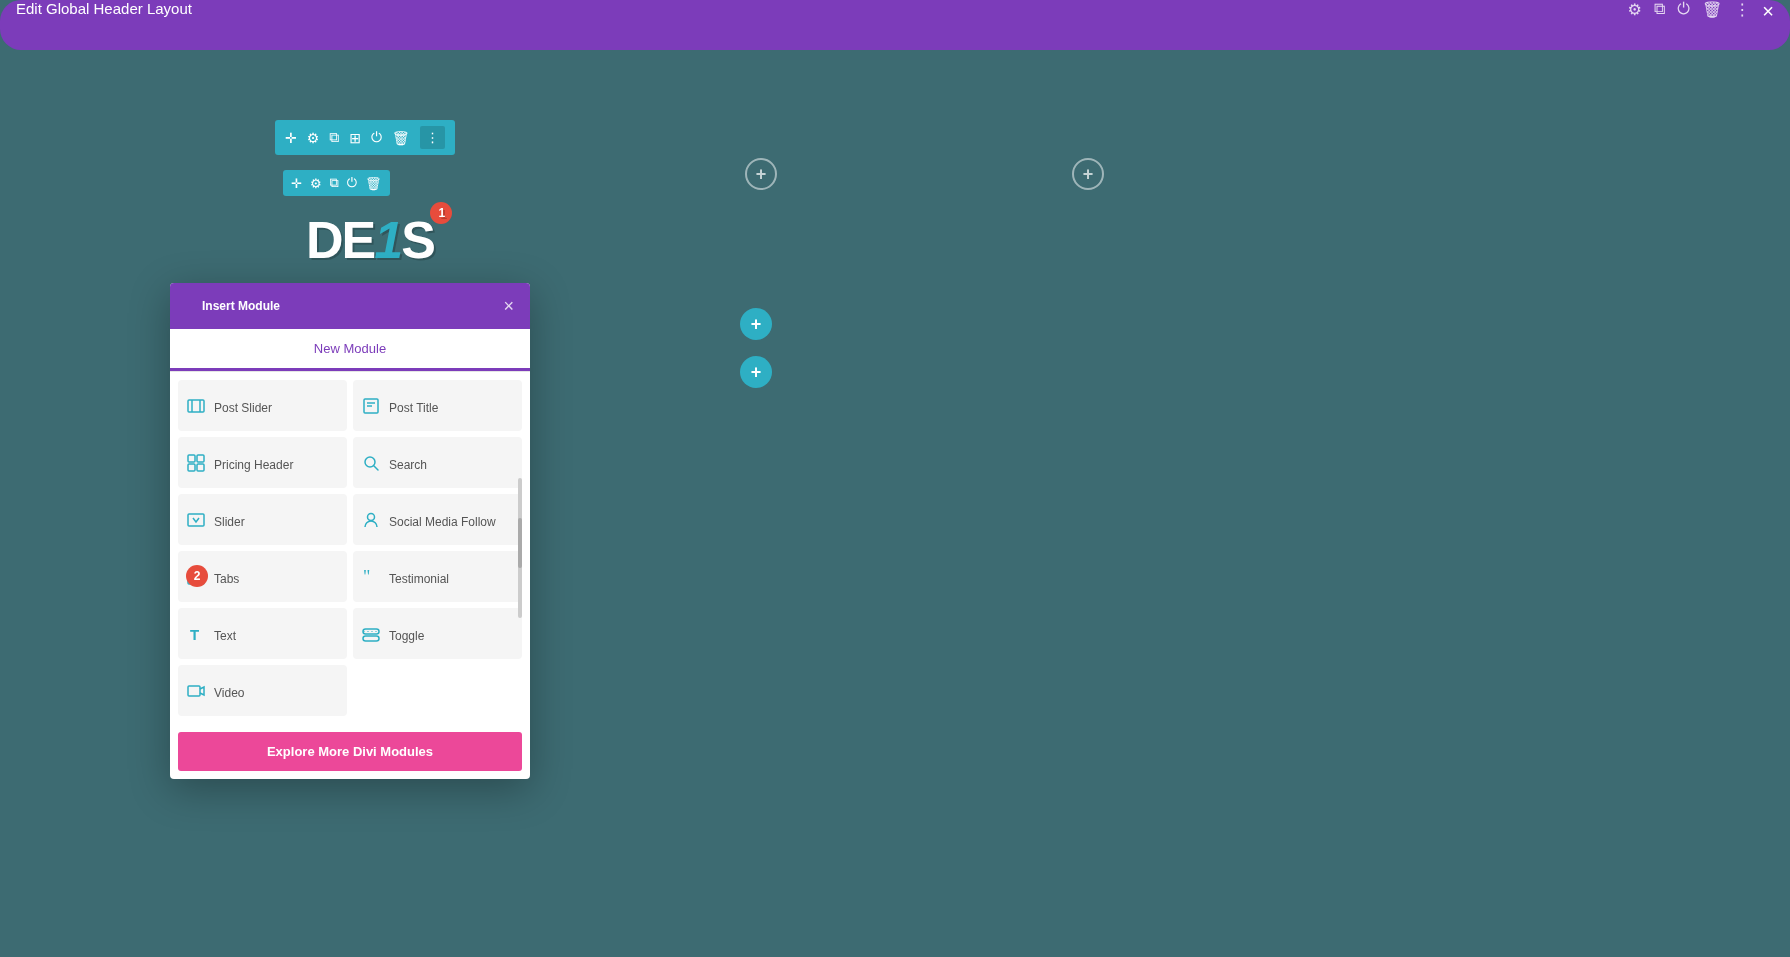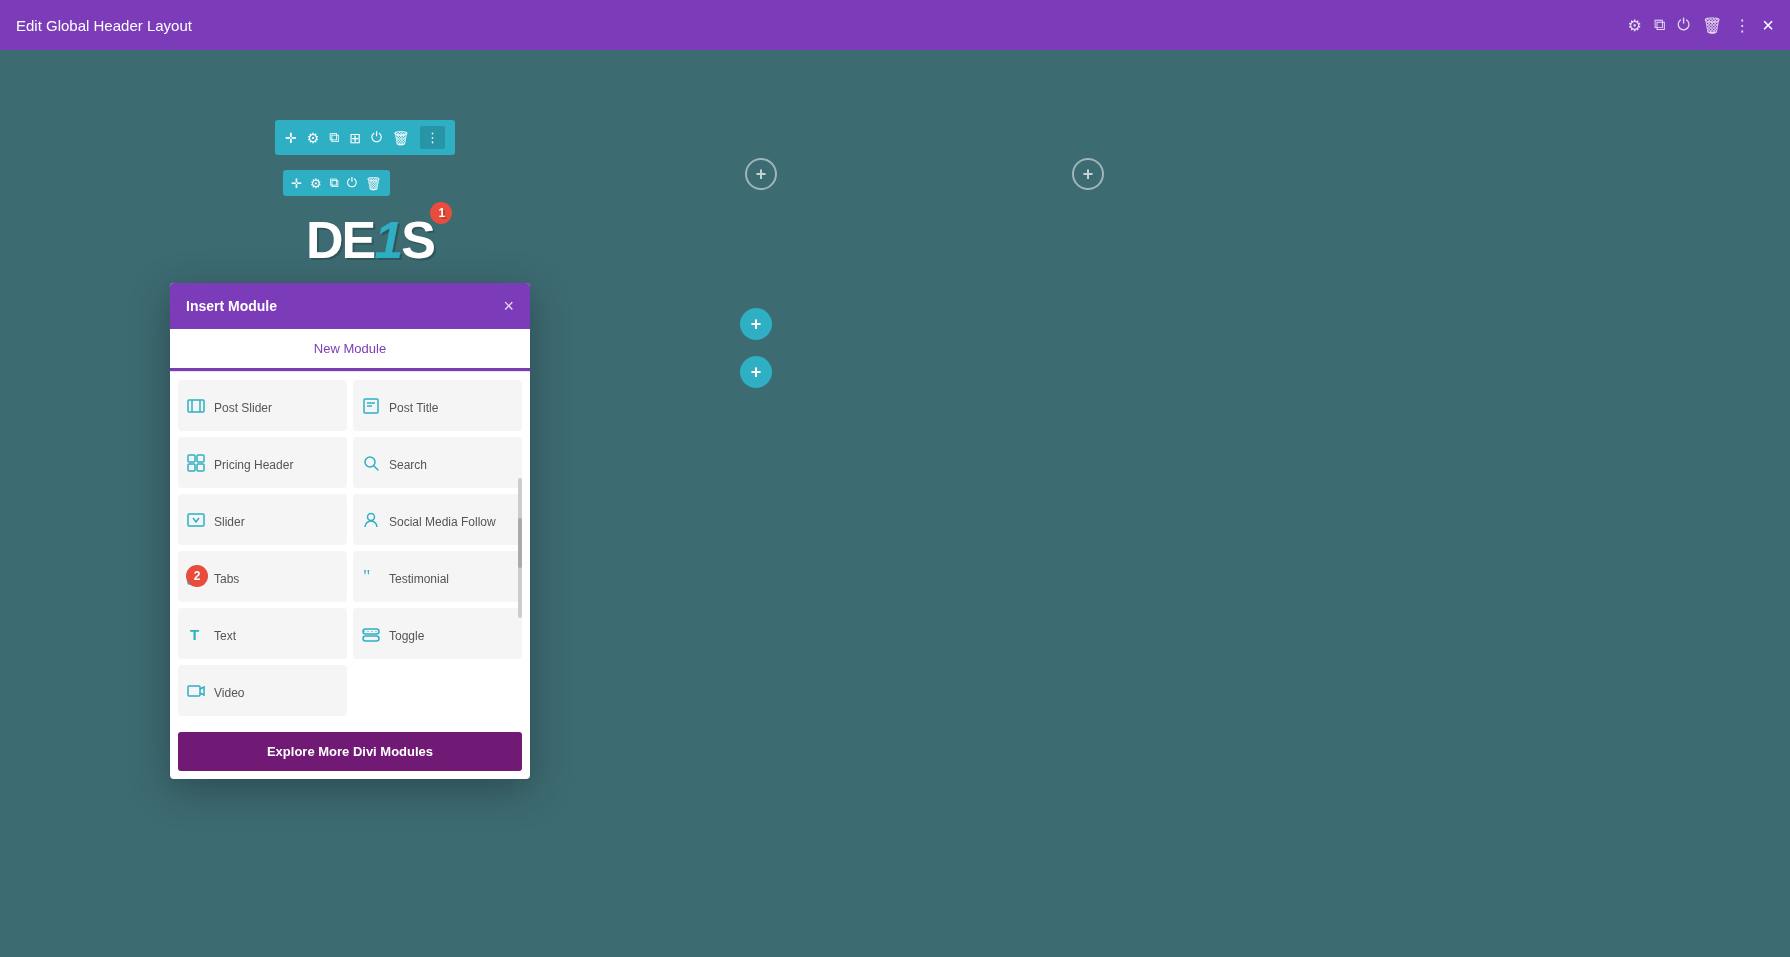--- a/index.html
+++ b/index.html
@@ -4,23 +4,24 @@
   <style>
     * { box-sizing: border-box; margin: 0; padding: 0; }
     body { width: 1790px; height: 957px; overflow: hidden; font-family: 'Segoe UI', Arial, sans-serif; background: #3d6b72; }
 
     
     .top-bar {
       width: 100%;
       height: 50px;
       background: #7c3cba;
       display: flex;
-      align-items: center;
+      align-items: flex-start;
       padding: 0 16px;
       gap: 12px;
+      border-radius: 21px;
     }
     .top-bar-title {
       color: #fff;
       font-size: 15px;
       font-weight: 500;
       flex: 1;
     }
     .top-bar-icon {
       color: rgba(255,255,255,0.8);
       font-size: 16px;
@@ -164,22 +165,23 @@
     .modal-header {
       background: #7c3cba;
       border-radius: 4px 4px 0 0;
       padding: 14px 16px;
       display: flex;
       align-items: center;
       justify-content: space-between;
     }
     .modal-title {
       color: #fff;
-      font-size: 14px;
+      font-size: 12px;
       font-weight: 600;
+      margin-left: 16px;
     }
     .modal-close {
       color: rgba(255,255,255,0.8);
       font-size: 18px;
       cursor: pointer;
       line-height: 1;
     }
     .modal-tabs {
       display: flex;
       border-bottom: 1px solid #e5e5e5;
@@ -229,21 +231,21 @@
       font-size: 12px;
       font-weight: 500;
       text-align: center;
     }
     .modal-footer {
       padding: 8px;
     }
     .explore-btn {
       display: block;
       width: 100%;
-      background: #701a75;
+      background: #ec4899;
       color: #fff;
       text-align: center;
       padding: 12px;
       border-radius: 3px;
       font-size: 13px;
       font-weight: 600;
       cursor: pointer;
       border: none;
       text-decoration: none;
     }

